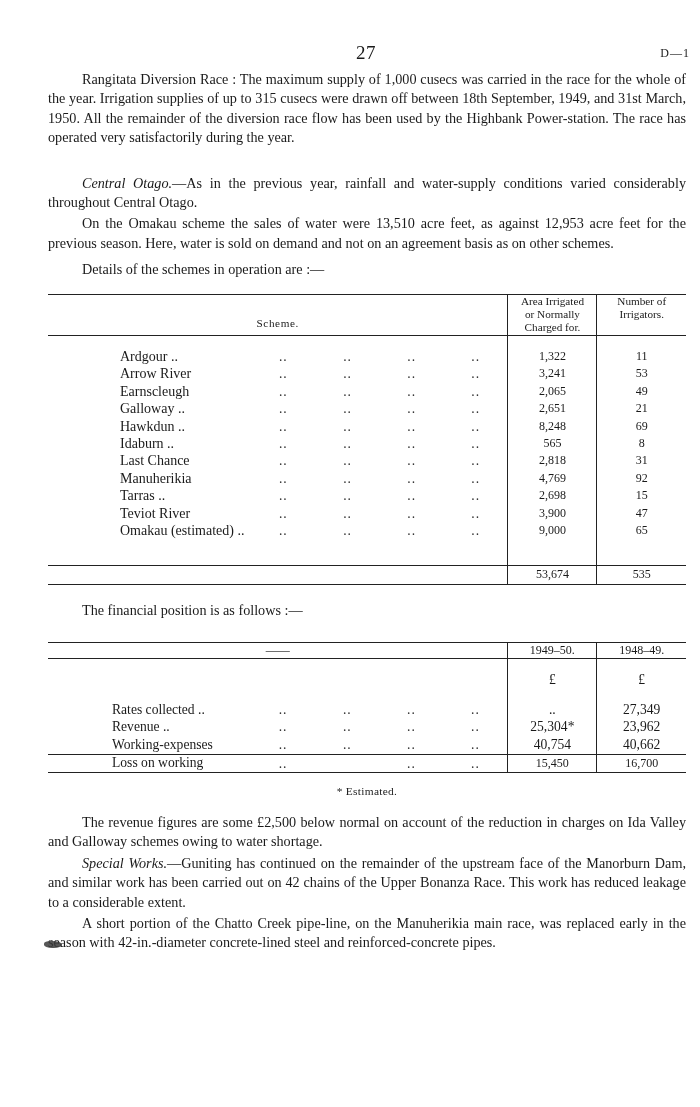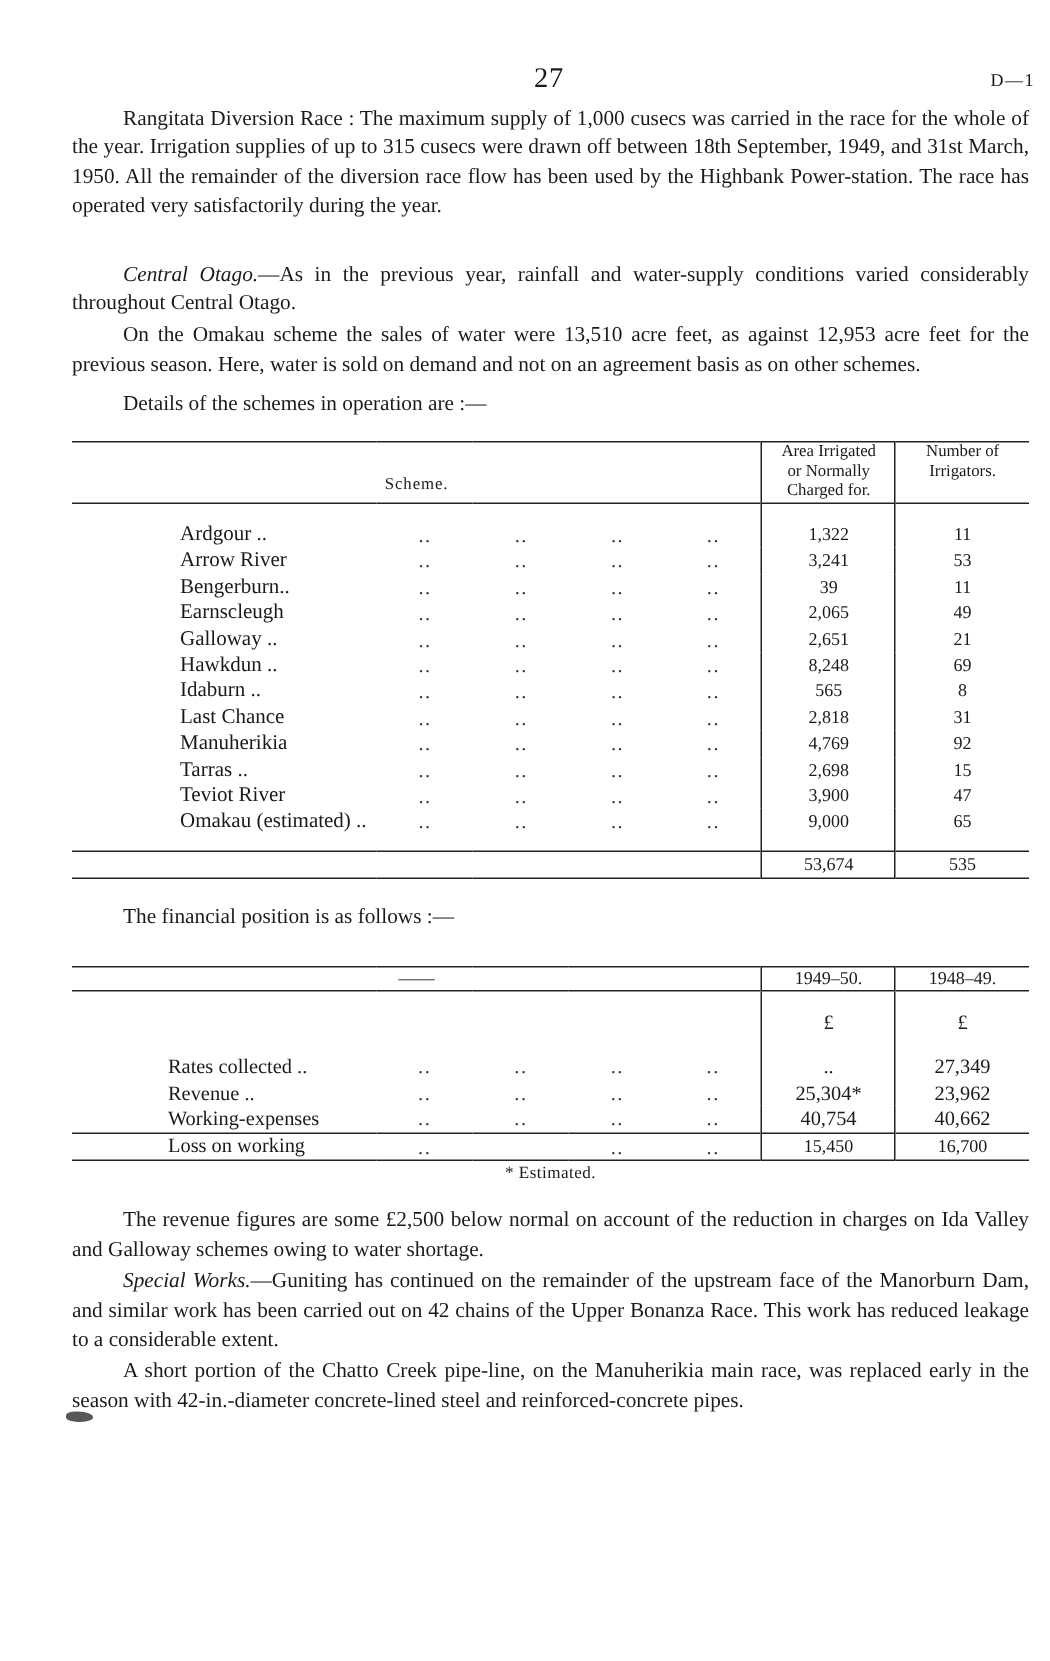--- a/index.html
+++ b/index.html
@@ -116,21 +116,21 @@
     line-height: 17.4px;
   }
   .scheme-body td {
     padding-top: 0.5px;
     padding-bottom: 0.5px;
   }
   .scheme-body tr:first-child td {
     padding-top: 12px;
   }
   .scheme-body tr:last-child td {
-    padding-bottom: 10px;
+    padding-bottom: 26px;
   }
   .totals td {
     padding-top: 9px;
     padding-bottom: 9px;
   }
   .col-a { width: 196px; }
   .col-d { width: 62px; }
   .col-num { width: 86px; }
 
   
@@ -168,21 +168,21 @@
     padding-left: 64px !important;
     white-space: nowrap;
   }
   .loss-row td {
     padding-top: 9px;
     padding-bottom: 9px;
   }
   .footnote {
     text-align: center;
     font-size: 11.4px;
-    margin-top: 2px;
+    margin-top: 12px;
     letter-spacing: 0.3px;
   }
   .after-tables {
     margin-top: 16px;
   }
   .smudge {
     position: absolute;
     left: 28px;
     top: 941px;
     width: 18px;
@@ -251,29 +251,20 @@
             <tr>
               <td class="cell-name">Arrow River</td>
               <td class="dots">..</td>
               <td class="dots">..</td>
               <td class="dots">..</td>
               <td class="dots">..</td>
               <td class="num vline-l">3,241</td>
               <td class="num vline-l">53</td>
             </tr>
             <tr>
-              <td class="cell-name">Bengerburn..</td>
-              <td class="dots">..</td>
-              <td class="dots">..</td>
-              <td class="dots">..</td>
-              <td class="dots">..</td>
-              <td class="num vline-l">39</td>
-              <td class="num vline-l">11</td>
-            </tr>
-            <tr>
               <td class="cell-name">Earnscleugh</td>
               <td class="dots">..</td>
               <td class="dots">..</td>
               <td class="dots">..</td>
               <td class="dots">..</td>
               <td class="num vline-l">2,065</td>
               <td class="num vline-l">49</td>
             </tr>
             <tr>
               <td class="cell-name">Galloway   ..</td>

